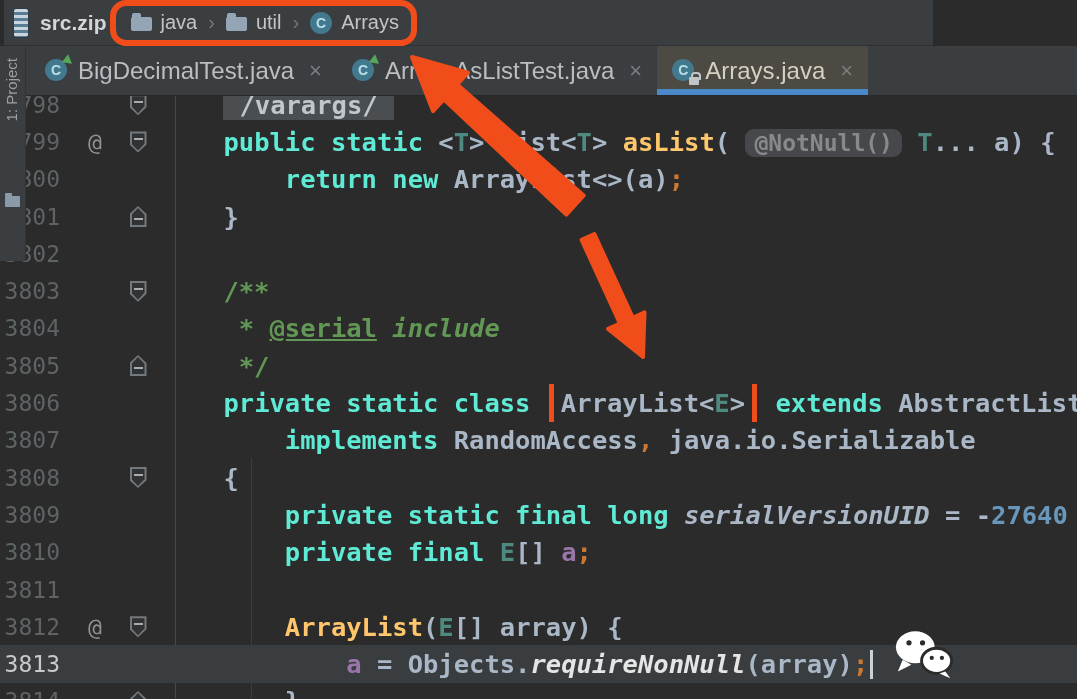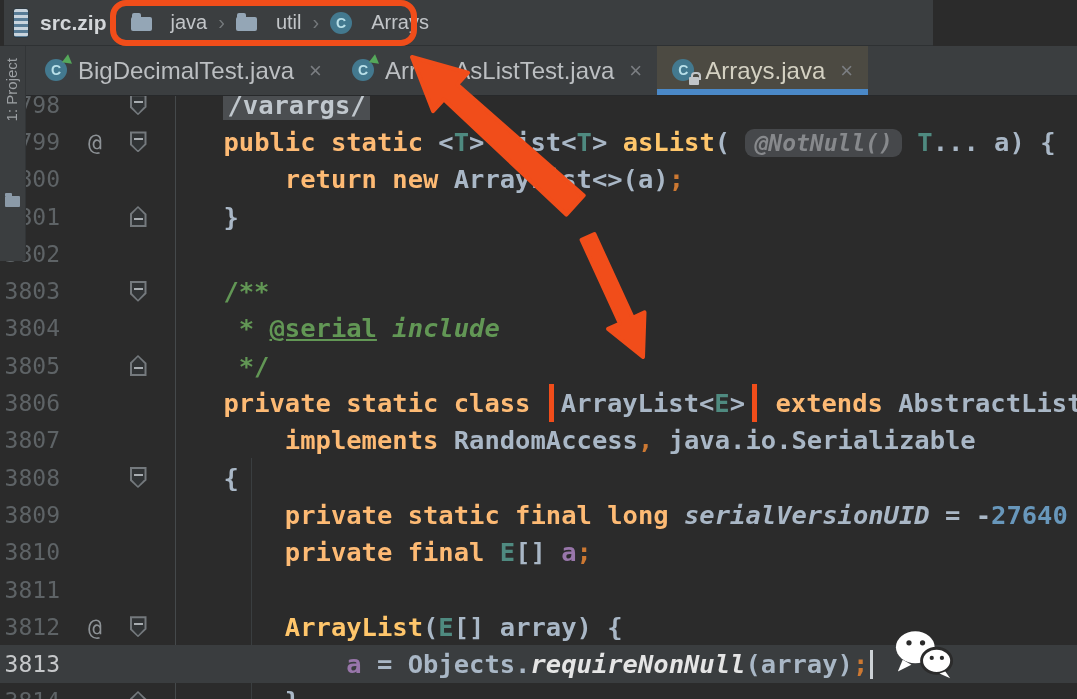--- a/index.html
+++ b/index.html
@@ -9,21 +9,21 @@
   .stage{position:absolute;inset:0;width:1077px;height:699px;overflow:hidden;background:#2b2b2b;}
 
   
   .crumb-bar{position:absolute;left:4px;top:0;width:929px;height:46px;background:#3b3e40;
              border-bottom:1px solid #2e3133;display:flex;align-items:center;z-index:10;}
   .zip-icon{width:16px;height:30px;margin-left:9px;border-radius:3px;
             background:repeating-linear-gradient(180deg,#c9d4dd 0 3px,#587c96 3px 6px);
             border:1px solid #2f3a42;}
   .root-label{margin-left:11px;font-size:21px;font-weight:bold;color:#d3d6d9;}
   .crumbs{display:flex;align-items:center;margin-left:24px;gap:7px;}
-  .crumb{display:flex;align-items:center;gap:19px;font-size:20px;color:#c2c5c8;}
+  .crumb{display:flex;align-items:center;gap:9px;font-size:20px;color:#c2c5c8;}
   .chevron{color:#75797c;font-size:20px;padding:0 4px;}
   .folder{width:21px;height:14px;background:#94a6b6;border-radius:2px;position:relative;margin-top:3px;}
   .folder::before{content:"";position:absolute;top:-4px;left:1px;width:9px;height:5px;background:#94a6b6;border-radius:2px 2px 0 0;}
   .circ{width:22px;height:22px;border-radius:50%;background:#43798f;color:#aednd;
         color:#b9e0e9;font-size:14px;font-weight:bold;display:flex;align-items:center;justify-content:center;}
 
   
   .tab-bar{position:absolute;left:0;top:46px;width:1077px;height:50px;background:#3b3e40;
            border-bottom:1px solid #27292b;display:flex;align-items:stretch;padding-left:30px;z-index:10;}
   .tab{position:relative;display:flex;align-items:center;gap:9px;padding:0 15px;cursor:default;}
@@ -65,28 +65,28 @@
         color:#a9b7c6;padding-left:2px;overflow:hidden;}
 
   .fm{width:17px;height:21px;position:relative;background:#74797d;
       clip-path:polygon(0 0,100% 0,100% 62%,50% 100%,0 62%);}
   .fm::before{content:"";position:absolute;inset:2px;background:#303335;
       clip-path:polygon(0 0,100% 0,100% 60%,50% 100%,0 60%);}
   .fm::after{content:"";position:absolute;top:7px;left:4px;right:4px;height:2px;background:#a7acb0;}
   .fm.up{transform:scaleY(-1);}
 
   
-  .pln{color:#a9b7c6;} .kw{color:#fdba74;} .mth{color:#ffc66b;}
+  .pln{color:#a9b7c6;} .kw{color:#5eead4;} .mth{color:#ffc66b;}
   .tp{color:#4f8a80;} .cmt{color:#629755;}
   .doctag{color:#629755;font-weight:700;text-decoration:underline;}
   .cmti{color:#629755;font-style:italic;}
   .fld{color:#9876aa;} .sfld{color:#a9b7c6;font-style:italic;} .smth{color:#e5e5e5;font-style:italic;}
   .lit{color:#6897bb;} .pun{color:#cc7832;}
-  .inlay{color:#87898c;background:#46484b;border-radius:9px;padding:1px 9px;font-size:23px;font-style:italic;}
-  .fold-text{color:#c0c7cd;background:#4b4e51;padding:1px 4px;margin-top:32px;}
+  .inlay{color:#87898c;background:#46484b;border-radius:9px;padding:1px 9px;font-size:23px;}
+  .fold-text{color:#c0c7cd;background:#4b4e51;padding:1px 16px;margin-top:32px;}
   .hlbox{border:5px solid var(--accent);border-radius:12px;padding:13px 7px;margin:0 3px;display:inline-block;line-height:1.1;}
   .cursor{display:inline-block;width:3px;height:29px;background:#ccd1d5;vertical-align:-6px;margin-left:2px;}
 
   
   .overlay{position:absolute;inset:0;z-index:40;pointer-events:none;}
 
   
   .watermark{position:absolute;left:893px;top:628px;display:flex;align-items:center;gap:10px;z-index:30;}
   .watermark .wm-label{color:#f0f0f0;font-size:27px;}
 </style>

